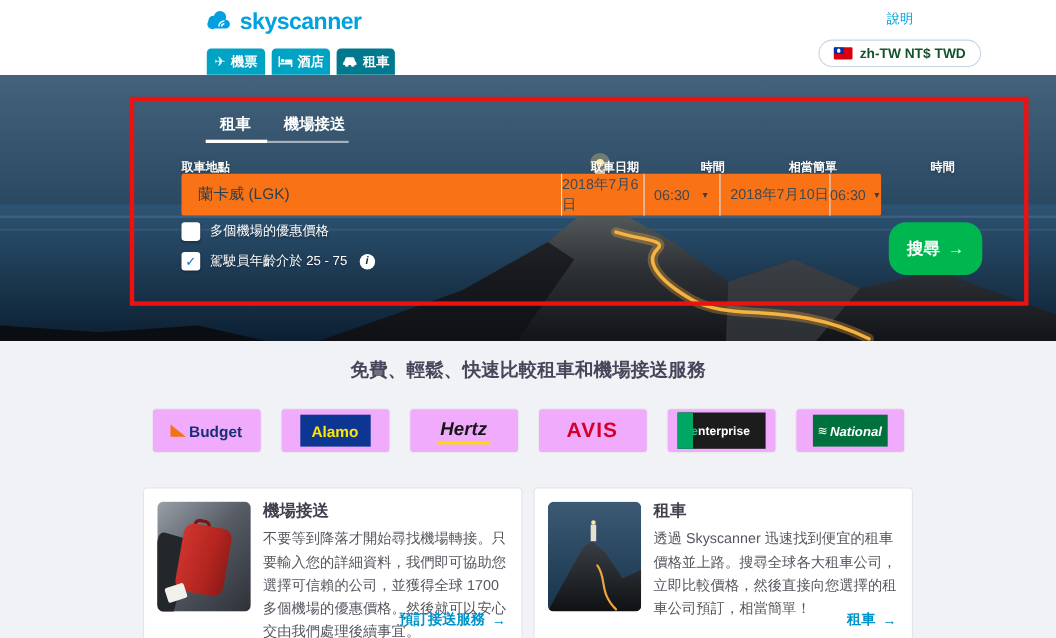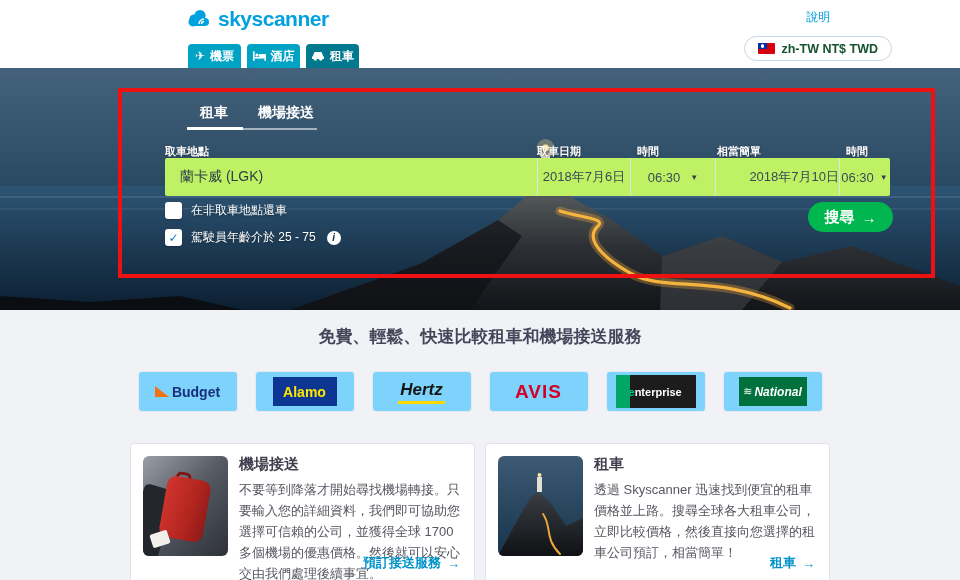--- a/index.html
+++ b/index.html
@@ -27,53 +27,53 @@
   .ptab .glyph{ font-size:12px; line-height:1; }
   .ptab svg{ display:block; }
 
   
   .hero{ position:absolute; left:0; top:68px; width:960px; height:242px; overflow:hidden; }
   .hero-art{ position:absolute; left:0; top:0; width:960px; height:242px; }
   .form-tab{ position:absolute; top:36px; font-size:14px; font-weight:bold; color:#fff; cursor:pointer; }
   .underline-active{ position:absolute; left:187px; top:59px; width:56px; height:3px; background:#fff; }
   .underline-rest{ position:absolute; left:243px; top:60px; width:74px; height:2px; background:rgba(255,255,255,.55); }
   .field-label{ position:absolute; top:76px; font-size:11px; font-weight:bold; color:#fff; text-shadow:0 1px 2px rgba(0,0,0,.35); }
-  .input-row{ position:absolute; left:165px; top:90px; width:725px; height:38px; background:#bef264; border-radius:2px;
+  .input-row{ position:absolute; left:165px; top:90px; width:636px; height:38px; background:#f97316; border-radius:2px;
               display:flex; align-items:stretch; }
   .cell{ display:flex; align-items:center; font-size:13px; color:#3b4b56; cursor:pointer; }
   .cell + .cell{ border-left:1px solid #dfe3e7; }
   .cell-location{ width:372px; padding-left:15px; border-left:none; }
   .cell-location input{ border:none; outline:none; font-size:14px; color:#2d3e4a; width:330px;
                         font-family:inherit; background:transparent; }
   .cell-pickup-date{ width:93px; justify-content:center; }
   .cell-pickup-time{ width:85px; justify-content:center; gap:10px; }
   .cell-return-date{ width:124px; justify-content:flex-end; }
   .cell-return-time{ width:50px; justify-content:center; gap:6px; }
   .caret{ font-size:8px; color:#3c3c46; }
   .check-row{ position:absolute; left:165px; display:flex; align-items:center; gap:9px; }
   .checkbox{ width:17px; height:17px; background:#fff; border-radius:3px; display:flex; align-items:center;
              justify-content:center; cursor:pointer; box-shadow:0 1px 2px rgba(0,0,0,.25); }
   .checkbox .mark{ color:#0b76d1; font-size:12px; font-weight:bold; line-height:1; }
   .check-label{ font-size:12px; color:#fff; text-shadow:0 1px 2px rgba(0,0,0,.35); }
   .info-icon{ width:14px; height:14px; border-radius:50%; background:#fff; color:#0b2a3c; font-size:10px;
               font-weight:bold; font-style:italic; display:flex; align-items:center; justify-content:center;
               margin-left:2px; cursor:pointer; }
-  .search-btn{ position:absolute; left:808px; top:134px; width:85px; height:30px; border:none; border-radius:16px;
+  .search-btn{ position:absolute; left:808px; top:134px; width:85px; height:48px; border:none; border-radius:16px;
                background:#00b64e; color:#fff; font-size:15px; font-weight:bold; display:flex; align-items:center;
                justify-content:center; gap:7px; cursor:pointer; font-family:inherit; }
 
   
   .annotation-rect{ position:absolute; left:118px; top:20px; width:817px; height:190px;
                     border:4px solid #ee1111; pointer-events:none; z-index:20; }
 
   
   .lower{ position:absolute; left:0; top:310px; width:960px; height:305px; background:#f1f2f6; }
   .intro-heading{ margin-top:15px; text-align:center; font-size:17px; font-weight:bold; color:#45465a; }
   .partners{ margin-top:23px; display:flex; justify-content:center; gap:17px; }
-  .partner-card{ width:100px; height:41px; background:#7dd3fc; border:1px solid #e9e9ef; border-radius:4px;
+  .partner-card{ width:100px; height:41px; background:#f0abfc; border:1px solid #e9e9ef; border-radius:4px;
                  display:flex; align-items:center; justify-content:center; cursor:pointer; }
   .lg-budget{ display:flex; align-items:center; gap:3px; }
   .lg-budget .tri{ width:0; height:0; border-left:14px solid #f47216; border-top:11px solid transparent; }
   .lg-budget .txt{ color:#1a2f7a; font-size:14px; font-weight:bold; }
   .lg-alamo{ width:64px; height:29px; background:#0d3692; display:flex; align-items:center; justify-content:center; }
   .lg-alamo .txt{ color:#ffe600; font-size:14px; font-weight:bold; }
   .lg-avis{ color:#d4002a; font-size:19px; font-weight:bold; letter-spacing:1px; }
   .lg-hertz{ color:#161616; font-size:17px; font-weight:bold; font-style:italic;
              border-bottom:3px solid #ffd900; padding:0 2px 1px 2px; }
   .lg-enterprise{ width:80px; height:33px; background:#1c1c1c; display:flex; align-items:center; position:relative; }
@@ -228,21 +228,21 @@
         <span>2018年7月10日</span>
       </div>
       <div class="cell cell-return-time">
         <span>06:30</span>
         <span class="caret">▼</span>
       </div>
     </div>
 
     <div class="check-row" style="top:134px">
       <span class="checkbox"></span>
-      <span class="check-label">在非取車地點還車</span>
+      <span class="check-label">多個機場的優惠價格</span>
     </div>
     <div class="check-row" style="top:161px">
       <span class="checkbox">
         <span class="mark">✓</span>
       </span>
       <span class="check-label">駕駛員年齡介於 25 - 75</span>
       <span class="info-icon">i</span>
     </div>
 
     <button class="search-btn">

